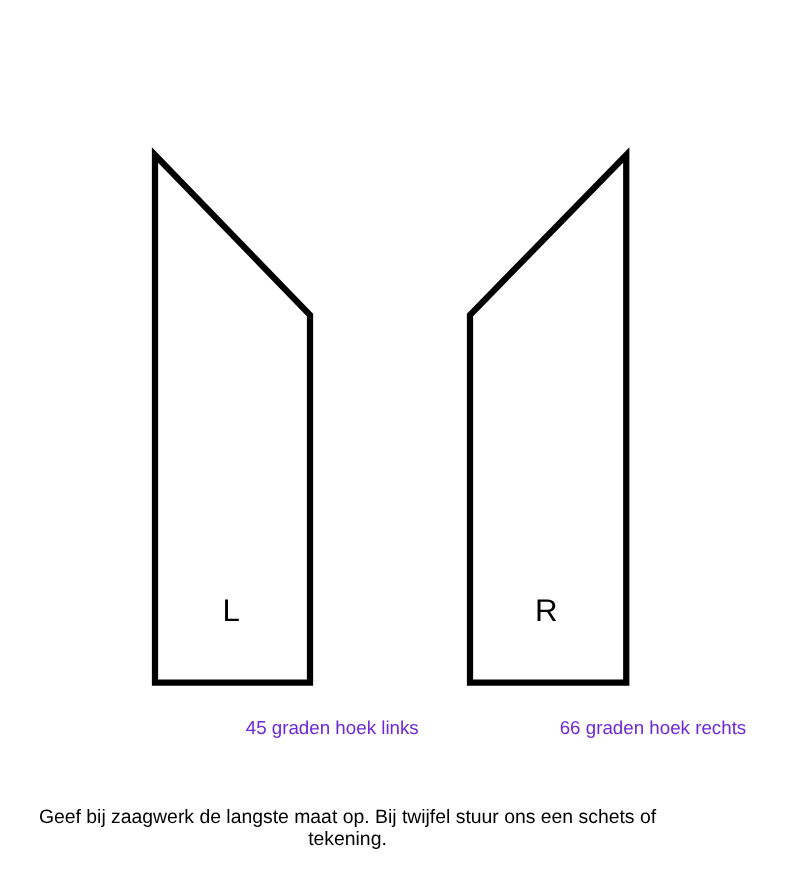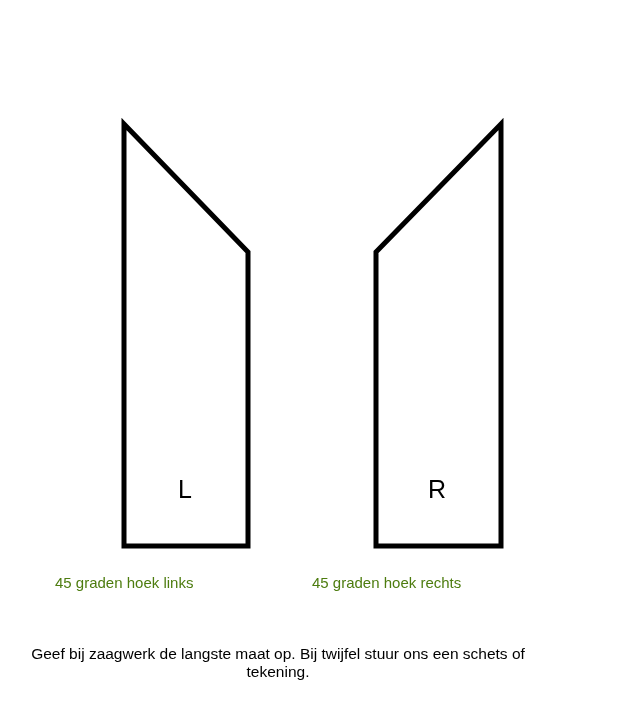--- a/index.html
+++ b/index.html
@@ -39,22 +39,22 @@
     width: 70px;
   }
   .letter-right {
     left: 402px;
     top: 477px;
     width: 70px;
   }
   .caption {
     position: absolute;
     font-size: 15px;
-    color: #4d7c0f;
-    text-align: left;
+    color: #6d28d9;
+    text-align: right;
     line-height: 1.2;
   }
   .caption-left {
     left: 55px;
     top: 574px;
     width: 280px;
   }
   .caption-right {
     left: 312px;
     top: 574px;
@@ -79,17 +79,17 @@
     <polygon points="124,124 248,252 248,546 124,546" fill="#ffffff" stroke="#000000" stroke-width="5" stroke-linejoin="miter"></polygon>
     <polygon points="501,124 376,252 376,546 501,546" fill="#ffffff" stroke="#000000" stroke-width="5" stroke-linejoin="miter"></polygon>
   </svg>
 
   <div class="shape-letter letter-left">L</div>
 
   <div class="shape-letter letter-right">R</div>
 
   <div class="caption caption-left">45 graden hoek links</div>
 
-  <div class="caption caption-right">45 graden hoek rechts</div>
+  <div class="caption caption-right">66 graden hoek rechts</div>
 
   <div class="footnote">Geef bij zaagwerk de langste maat op. Bij twijfel stuur ons een schets of tekening.</div>
 
 </div>
 
 </body></html>

